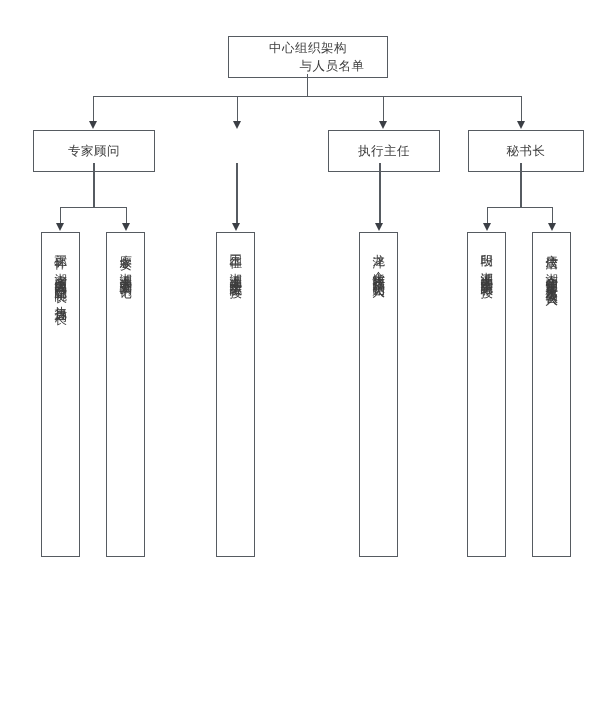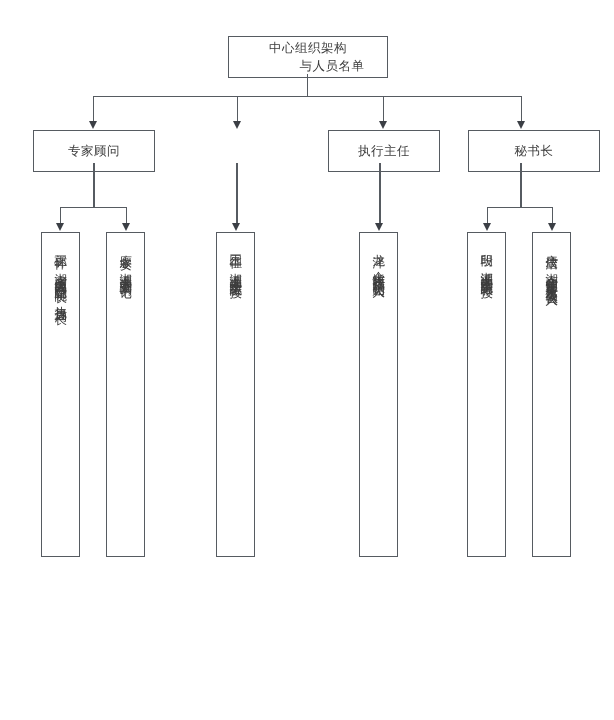--- a/index.html
+++ b/index.html
@@ -113,21 +113,21 @@
 
   <div class="node h-node" style="left:33px; top:130px; width:122px; height:33px;">
     <span>专家顾问</span>
   </div>
 
 
   <div class="node h-node" style="left:328px; top:130px; width:112px; height:33px;">
     <span>执行主任</span>
   </div>
 
-  <div class="node h-node" style="left:468px; top:130px; width:132px; height:33px;">
+  <div class="node h-node" style="left:468px; top:130px; width:116px; height:33px;">
     <span>秘书长</span>
   </div>
 
   <div class="vline" style="left:93px; top:163px; width:2px; height:45px;"></div>
   <div class="hline" style="left:60px; top:207px; width:67px;"></div>
   <div class="vline" style="left:60px; top:207px; height:17px;"></div>
   <div class="arrow" style="left:56px; top:223px;"></div>
   <div class="vline" style="left:126px; top:207px; height:17px;"></div>
   <div class="arrow" style="left:122px; top:223px;"></div>
 

